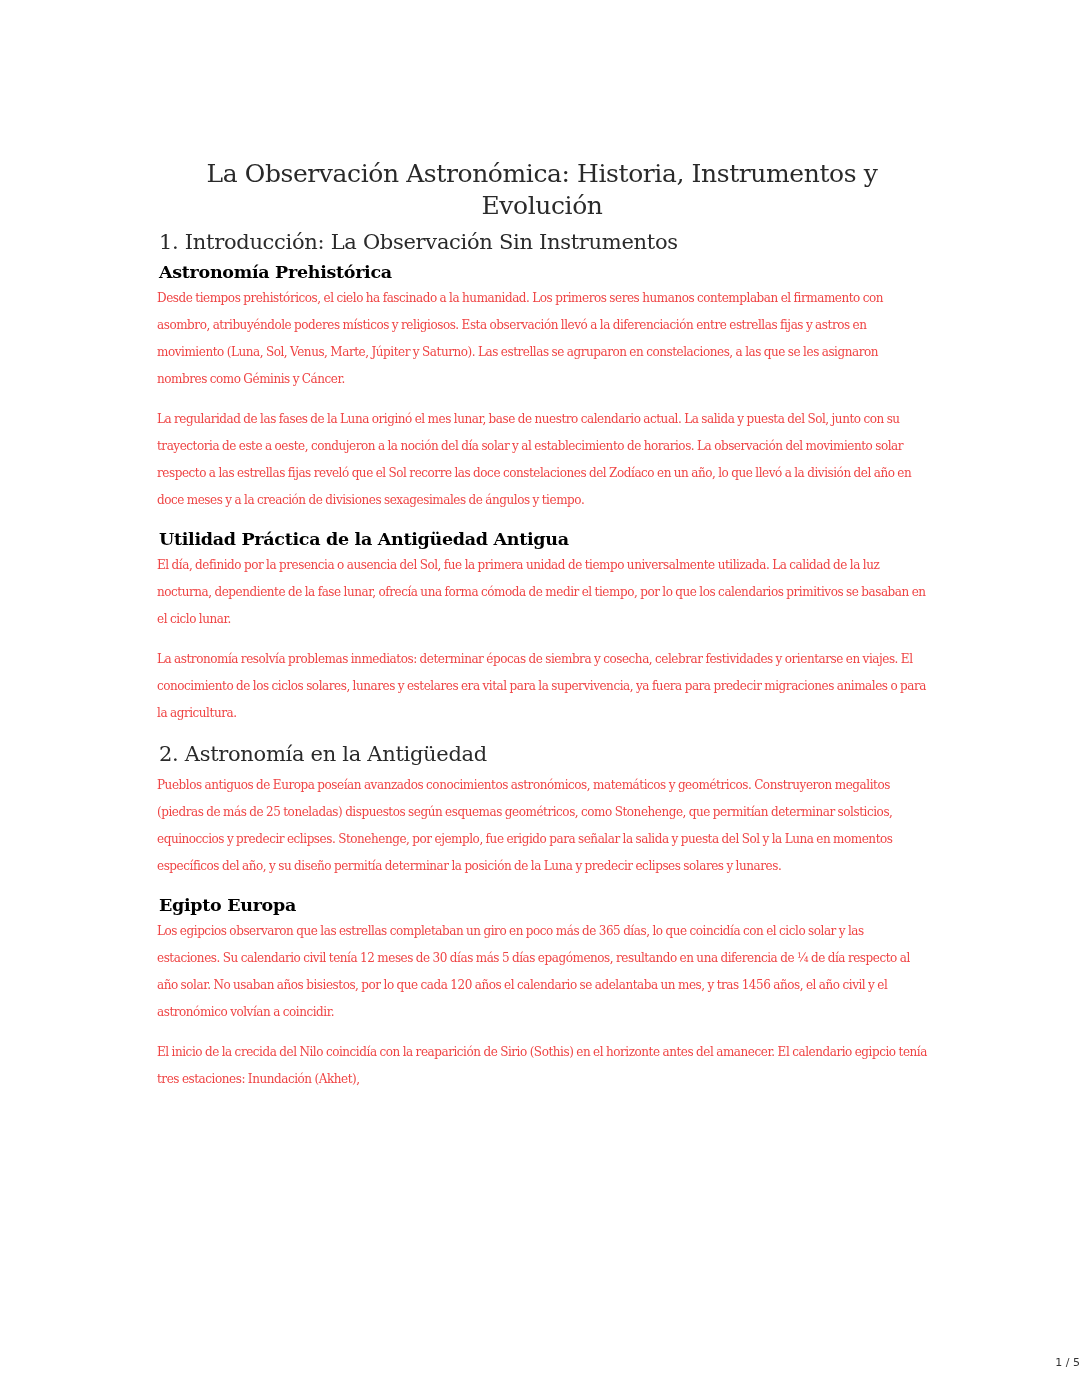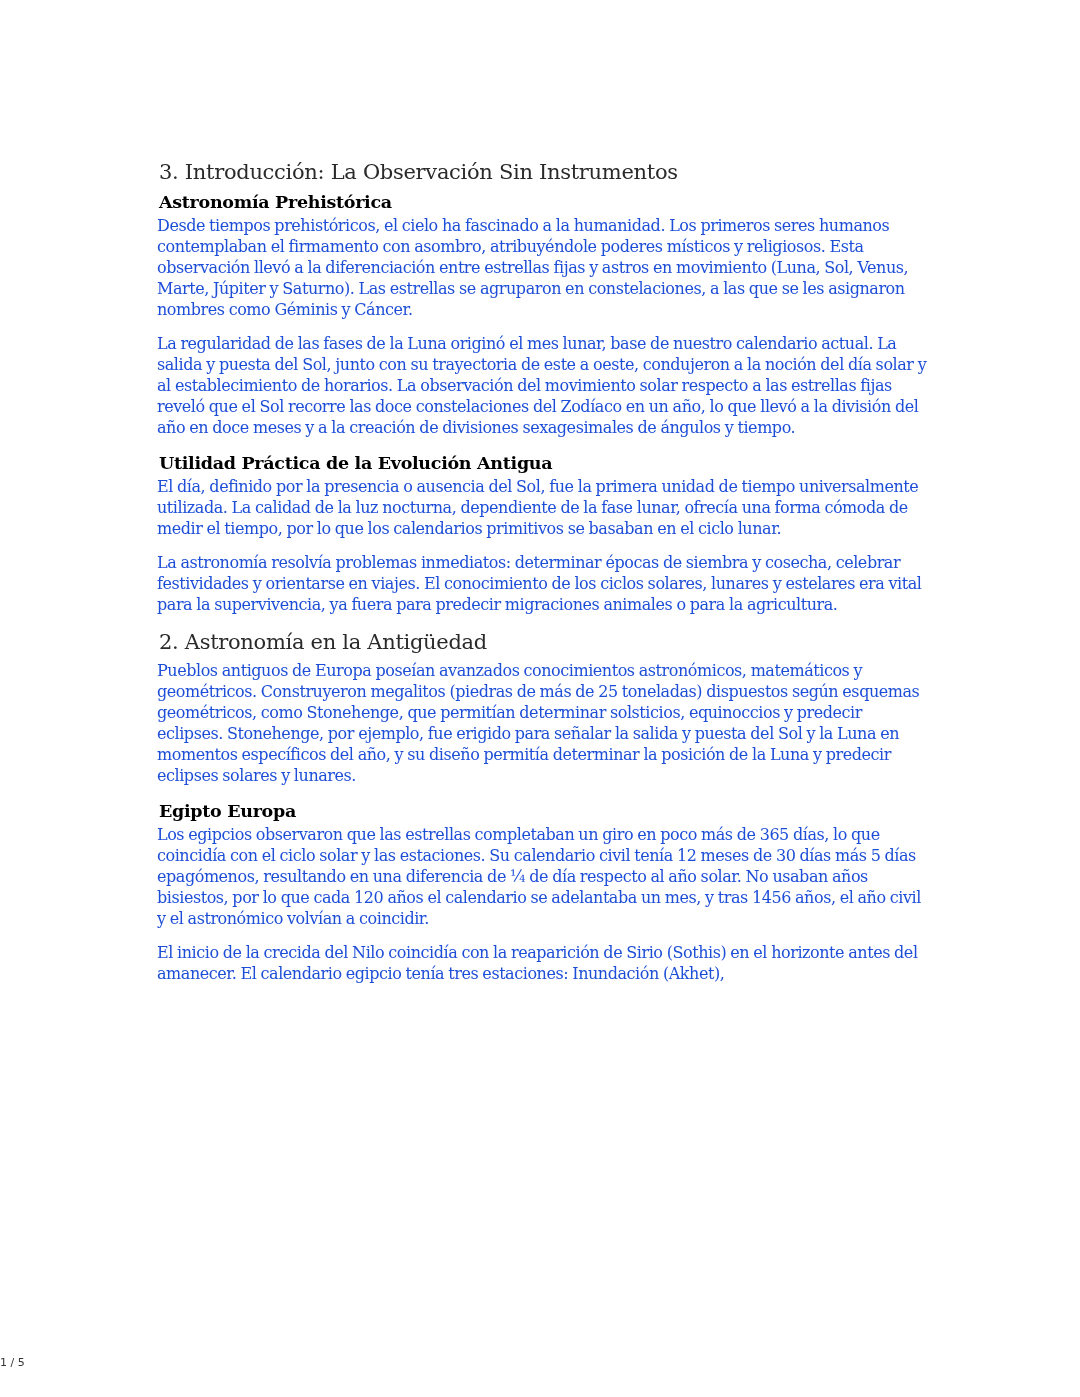--- a/index.html
+++ b/index.html
@@ -40,56 +40,57 @@
     }
     .h3 {
       font-size: 17.5px;
       line-height: 24px;
       font-weight: bold;
       margin: 0 0 1px 2px;
       color: #000000;
       letter-spacing: -0.3px;
     }
     .para {
-      font-size: 16px;
-      line-height: 21px;
+      font-size: 12px;
+      line-height: 27px;
       margin: 0 0 13px 0;
-      color: #1d4ed8;
+      color: #ef4444;
       letter-spacing: -0.45px;
       word-spacing: -0.5px;
     }
     .sec-gap { }
     .sub-gap { margin-top: 10px; }
     .footer {
       position: absolute;
       top: 1356px;
       left: 0;
       width: 1080px;
-      text-align: left;
+      text-align: right;
       font-family: "DejaVu Sans", "Liberation Sans", sans-serif;
       font-size: 11px;
       color: #333333;
     }
   </style>
 </head>
 <body>
 
 <div class="page">
+  <h1 class="doc-title">La Observación Astronómica: Historia, Instrumentos y Evolución</h1>
 
   <section>
-    <h2 class="h2">3. Introducción: La Observación Sin Instrumentos</h2>
+    <h2 class="h2">1. Introducción: La Observación Sin Instrumentos</h2>
 
     <div>
       <h3 class="h3">Astronomía Prehistórica</h3>
       <p class="para">Desde tiempos prehistóricos, el cielo ha fascinado a la humanidad. Los primeros seres humanos contemplaban el firmamento con asombro, atribuyéndole poderes místicos y religiosos. Esta observación llevó a la diferenciación entre estrellas fijas y astros en movimiento (Luna, Sol, Venus, Marte, Júpiter y Saturno). Las estrellas se agruparon en constelaciones, a las que se les asignaron nombres como Géminis y Cáncer.</p>
       <p class="para">La regularidad de las fases de la Luna originó el mes lunar, base de nuestro calendario actual. La salida y puesta del Sol, junto con su trayectoria de este a oeste, condujeron a la noción del día solar y al establecimiento de horarios. La observación del movimiento solar respecto a las estrellas fijas reveló que el Sol recorre las doce constelaciones del Zodíaco en un año, lo que llevó a la división del año en doce meses y a la creación de divisiones sexagesimales de ángulos y tiempo.</p>
     </div>
 
     <div class="sub-gap">
-      <h3 class="h3">Utilidad Práctica de la Evolución Antigua</h3>
+      <h3 class="h3">Utilidad Práctica de la Antigüedad Antigua</h3>
       <p class="para">El día, definido por la presencia o ausencia del Sol, fue la primera unidad de tiempo universalmente utilizada. La calidad de la luz nocturna, dependiente de la fase lunar, ofrecía una forma cómoda de medir el tiempo, por lo que los calendarios primitivos se basaban en el ciclo lunar.</p>
       <p class="para">La astronomía resolvía problemas inmediatos: determinar épocas de siembra y cosecha, celebrar festividades y orientarse en viajes. El conocimiento de los ciclos solares, lunares y estelares era vital para la supervivencia, ya fuera para predecir migraciones animales o para la agricultura.</p>
     </div>
   </section>
 
   <section class="sec-gap">
     <h2 class="h2">2. Astronomía en la Antigüedad</h2>
 
     <div>
       <p class="para">Pueblos antiguos de Europa poseían avanzados conocimientos astronómicos, matemáticos y geométricos. Construyeron megalitos (piedras de más de 25 toneladas) dispuestos según esquemas geométricos, como Stonehenge, que permitían determinar solsticios, equinoccios y predecir eclipses. Stonehenge, por ejemplo, fue erigido para señalar la salida y puesta del Sol y la Luna en momentos específicos del año, y su diseño permitía determinar la posición de la Luna y predecir eclipses solares y lunares.</p>

